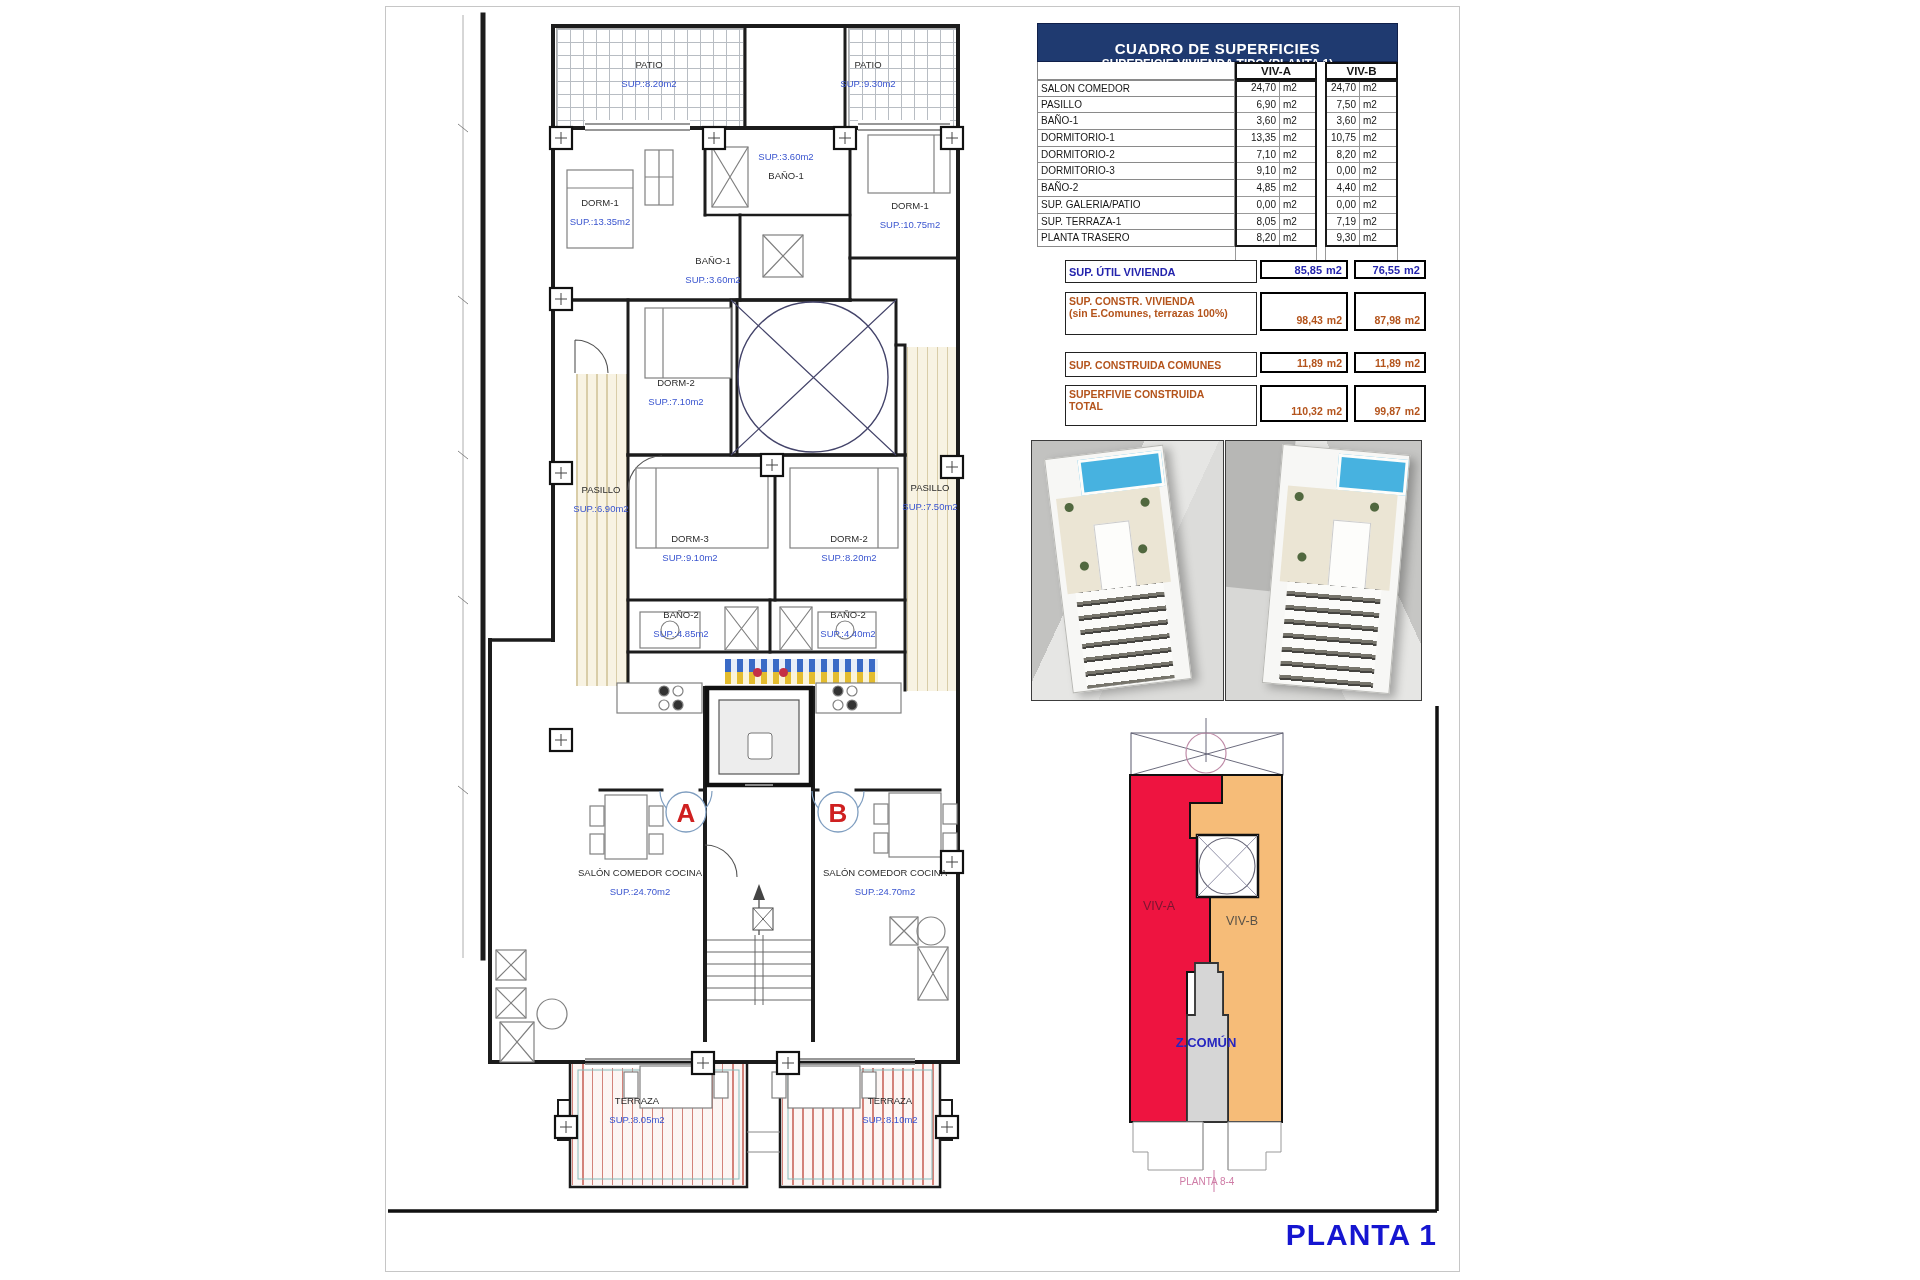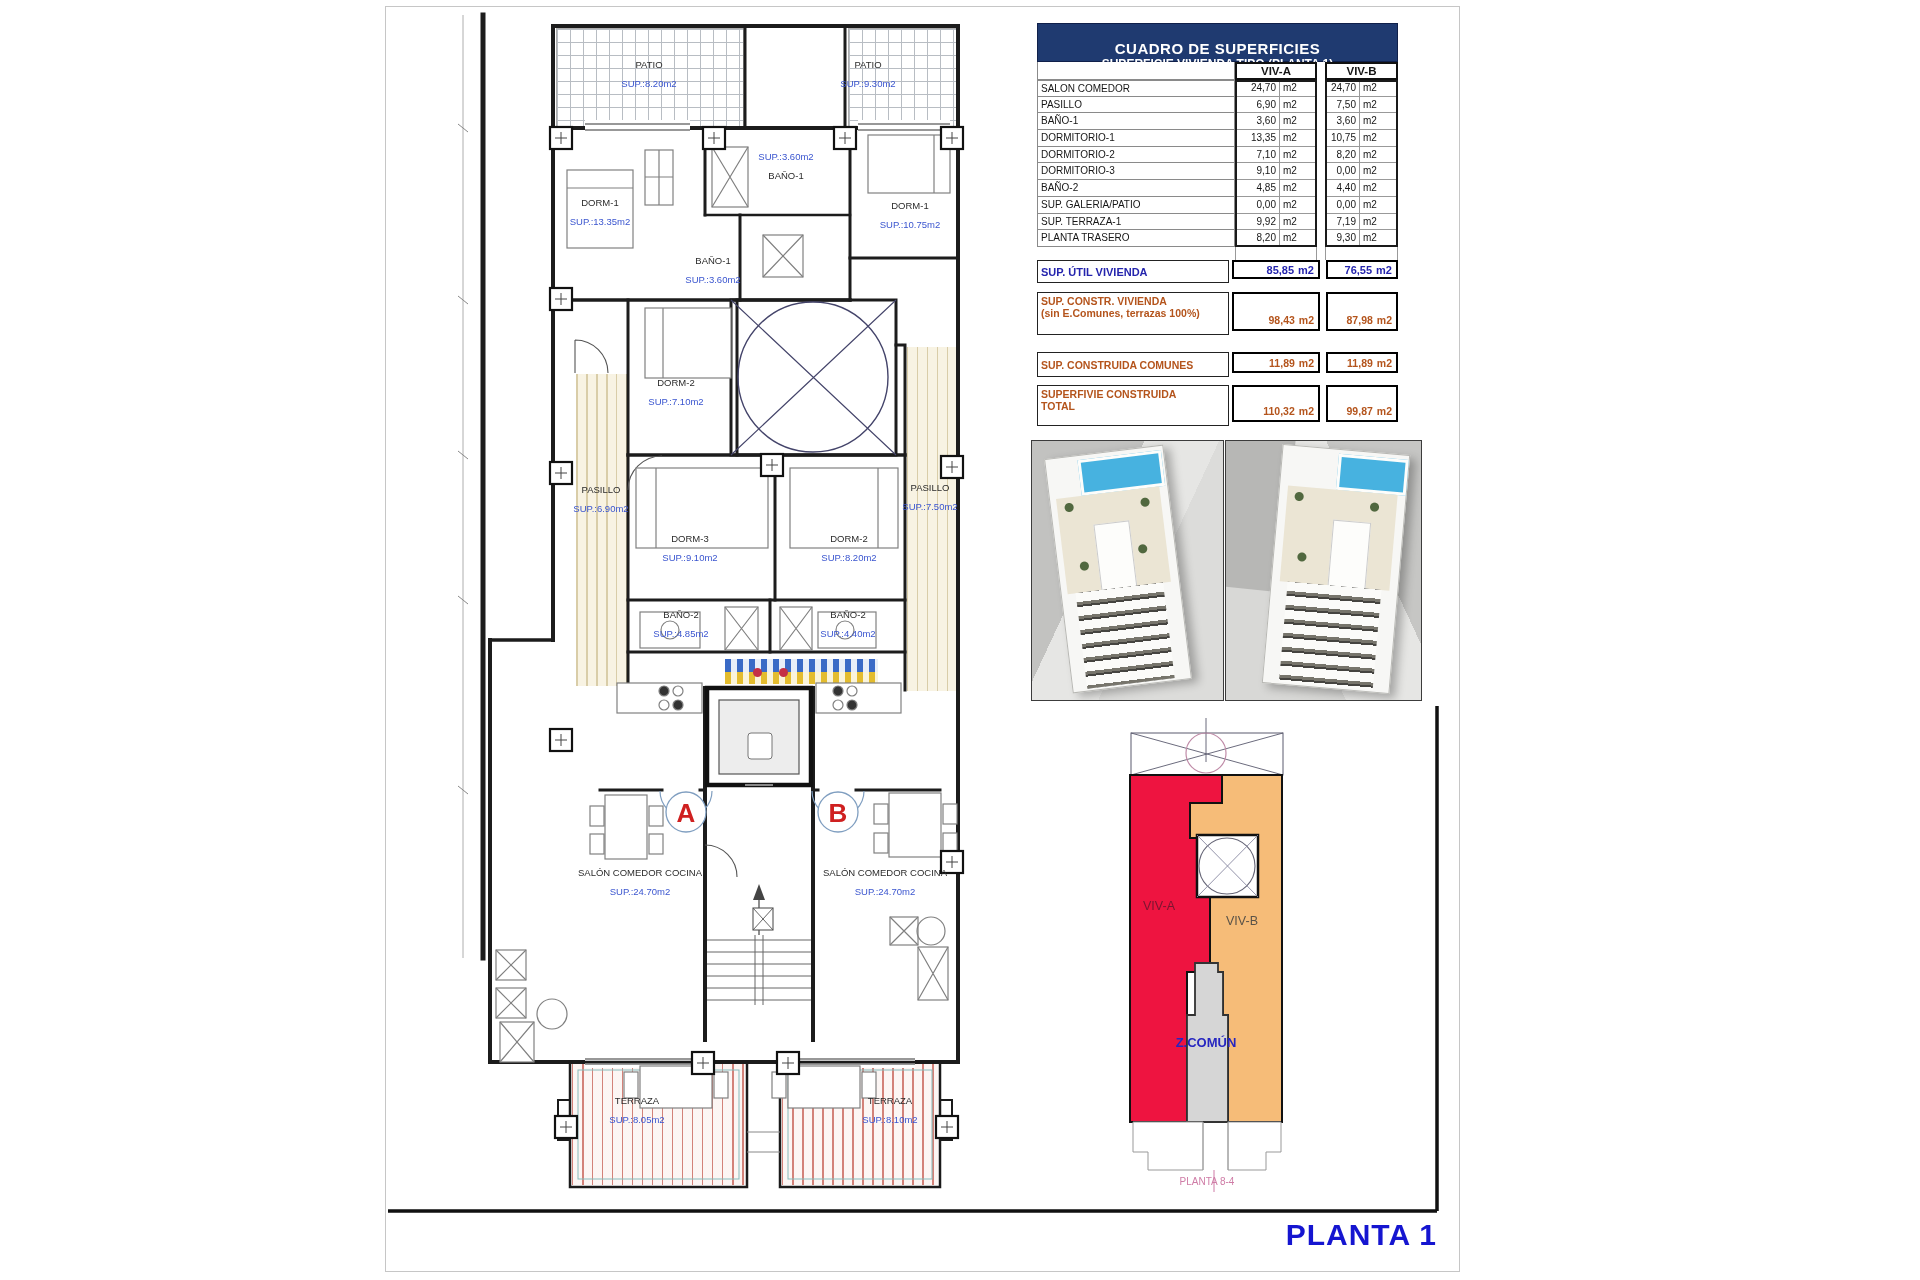--- a/index.html
+++ b/index.html
@@ -44,21 +44,21 @@
         text-align:right;padding-right:3px;}
   .c-unit{width:37px;box-sizing:border-box;border-right:1px solid #999;border-bottom:1px solid #999;
         padding-left:3px;}
   .c-gap{width:8px;}
   .c-numb{width:35px;box-sizing:border-box;border-right:1px solid #999;border-bottom:1px solid #999;
         text-align:right;padding-right:3px;}
   .c-unitb{width:38px;box-sizing:border-box;border-bottom:1px solid #999;padding-left:3px;}
   .grpframe{position:absolute;top:0;height:167px;border:2px solid #1a1a1a;box-sizing:border-box;pointer-events:none;}
   .gaprow{display:flex;height:13px;}
   .gapstub{box-sizing:border-box;border-left:1px solid #999;border-right:1px solid #999;}
-  .srow{position:relative;}
+  .srow{position:relative;margin-left:28px;}
   .slabel{position:absolute;left:0;top:0;bottom:0;width:192px;box-sizing:border-box;
         border:1.5px solid #222;padding:2px 0 0 3px;font-weight:bold;line-height:1.15;}
   .slabel.blue{color:#2424ad;font-size:11px;}
   .slabel.brown{color:#b4541c;font-size:10.5px;}
   .vbox{position:absolute;top:0;bottom:4px;box-sizing:border-box;border:2.2px solid #000;
         display:flex;align-items:center;justify-content:flex-end;padding-right:4px;font-weight:bold;}
   .vbox.blue{color:#2424ad;font-size:11px;}
   .vbox.brown{color:#b4541c;font-size:10.5px;}
   .vbox.bottom{align-items:flex-end;padding-bottom:3px;}
   .vbox .u{margin-left:4px;font-weight:bold;}
@@ -467,21 +467,21 @@
     <div class="trow">
         <div class="c-label">SUP. GALERIA/PATIO</div>
         <div class="c-num">0,00</div>
         <div class="c-unit">m2</div>
         <div class="c-gap"></div>
         <div class="c-numb">0,00</div>
         <div class="c-unitb">m2</div>
       </div>
     <div class="trow">
         <div class="c-label">SUP. TERRAZA-1</div>
-        <div class="c-num">9,92</div>
+        <div class="c-num">8,05</div>
         <div class="c-unit">m2</div>
         <div class="c-gap"></div>
         <div class="c-numb">7,19</div>
         <div class="c-unitb">m2</div>
       </div>
     <div class="trow">
         <div class="c-label">PLANTA TRASERO</div>
         <div class="c-num">8,20</div>
         <div class="c-unit">m2</div>
         <div class="c-gap"></div>

